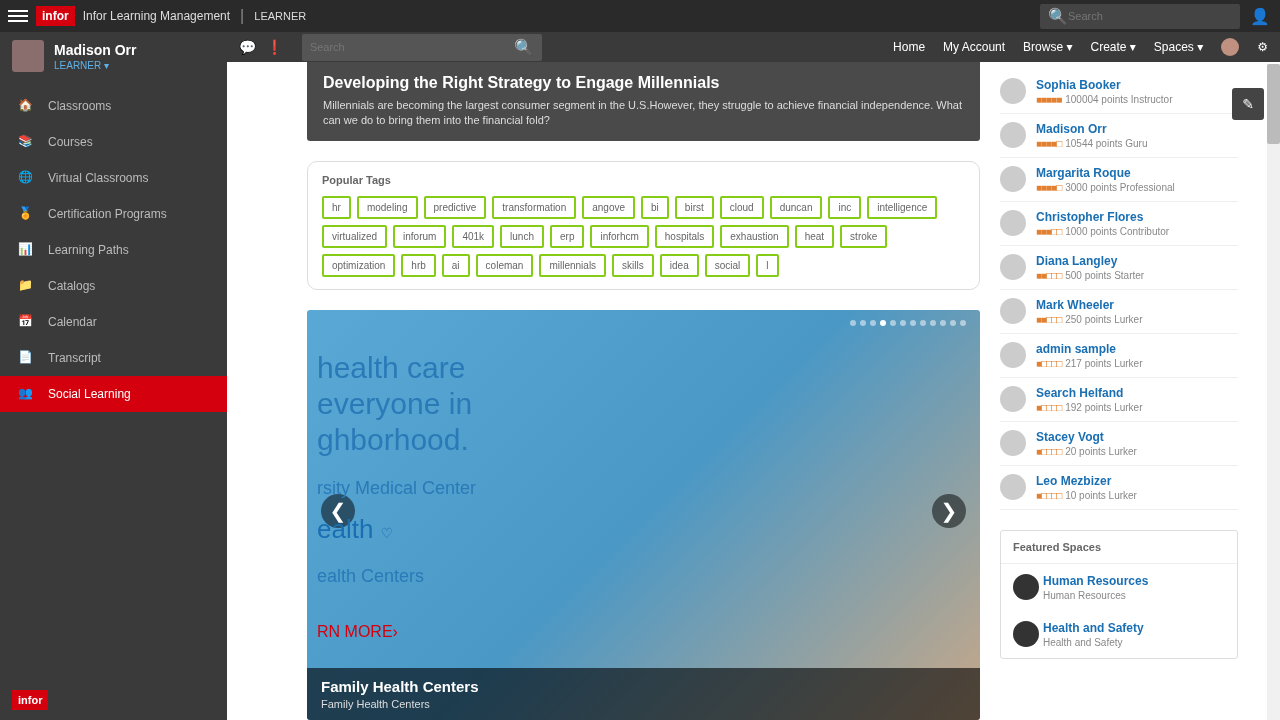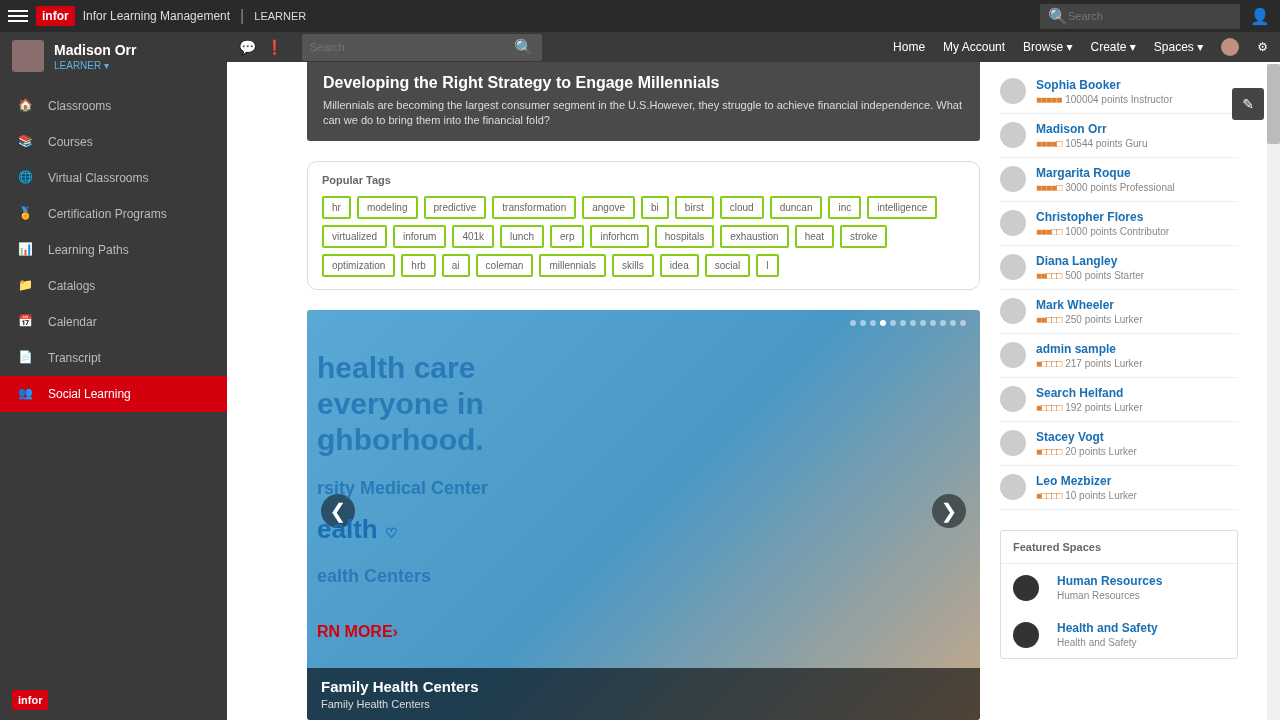--- a/index.html
+++ b/index.html
@@ -42,33 +42,33 @@
 .tags-box h3{font-size:11px;color:#666;margin-bottom:10px}
 .tags-box .tags{display:flex;flex-wrap:wrap;gap:6px}
 .tags-box .tag{border:2px solid #84cc16;border-radius:2px;padding:4px 8px;font-size:10px;color:#666;background:#fff}
 .carousel{margin-top:20px;position:relative;border-radius:3px;overflow:hidden;height:410px;background:linear-gradient(135deg,#5aa8d6 0%,#4a98c6 50%,#c8a888 100%)}
 .carousel .dots{position:absolute;top:10px;right:14px;display:flex;gap:4px}
 .carousel .dot{width:6px;height:6px;border-radius:50%;background:rgba(255,255,255,0.5)}
 .carousel .dot.active{background:#fff}
 .carousel .arrow{position:absolute;top:45%;width:34px;height:34px;border-radius:50%;background:rgba(0,0,0,0.5);color:#fff;display:flex;align-items:center;justify-content:center;font-size:20px;cursor:pointer}
 .carousel .arrow.left{left:14px}
 .carousel .arrow.right{right:14px}
-.carousel .promo-text{position:absolute;left:0;top:40px;color:#2a7ab8;font-size:30px;font-weight:bold;line-height:1.2;padding-left:10px}
+.carousel .promo-text{position:absolute;left:0;top:40px;color:#2a7ab8;font-size:30px;font-weight:normal;line-height:1.2;padding-left:10px}
 .carousel .caption{position:absolute;bottom:0;left:0;right:0;background:rgba(0,0,0,0.6);color:#fff;padding:10px 14px}
 .carousel .caption h3{font-size:15px;margin-bottom:3px}
 .carousel .caption p{font-size:11px;color:#ddd}
 .leader{padding-top:8px}
 .leader .person{display:flex;gap:10px;padding:8px 0;border-bottom:1px solid #eee}
 .leader .pav{width:26px;height:26px;border-radius:50%;background:#ccc;flex-shrink:0}
 .leader .pname{color:#1a6fb3;font-size:12px;font-weight:bold}
 .leader .pstats{font-size:10px;color:#888;margin-top:2px}
 .leader .pstats .bars{color:#e08030;letter-spacing:-1px;margin-right:4px}
 .featured{margin-top:20px;border:1px solid #ddd;border-radius:3px}
 .featured h3{font-size:11px;color:#666;padding:10px 12px;border-bottom:1px solid #eee}
-.featured .space{display:flex;gap:18px;padding:10px 12px;align-items:center}
+.featured .space{display:flex;gap:4px;padding:10px 12px;align-items:flex-start}
 .featured .sav{width:26px;height:26px;border-radius:50%;background:#333;flex-shrink:0}
 .featured .sname{color:#1a6fb3;font-size:12px;font-weight:bold}
 .featured .sdesc{font-size:10px;color:#888;margin-top:2px}
 .float-btn{position:absolute;right:16px;top:88px;width:32px;height:32px;background:#444;border-radius:3px;color:#fff;display:flex;align-items:center;justify-content:center;font-size:14px}
 .scroll-track{position:absolute;right:0;top:32px;bottom:0;width:13px;background:#f0f0f0}
 .scroll-thumb{position:absolute;right:0;top:0;width:13px;height:80px;background:#bbb;border-radius:2px}
 </style>
 </head>
 <body>
 

